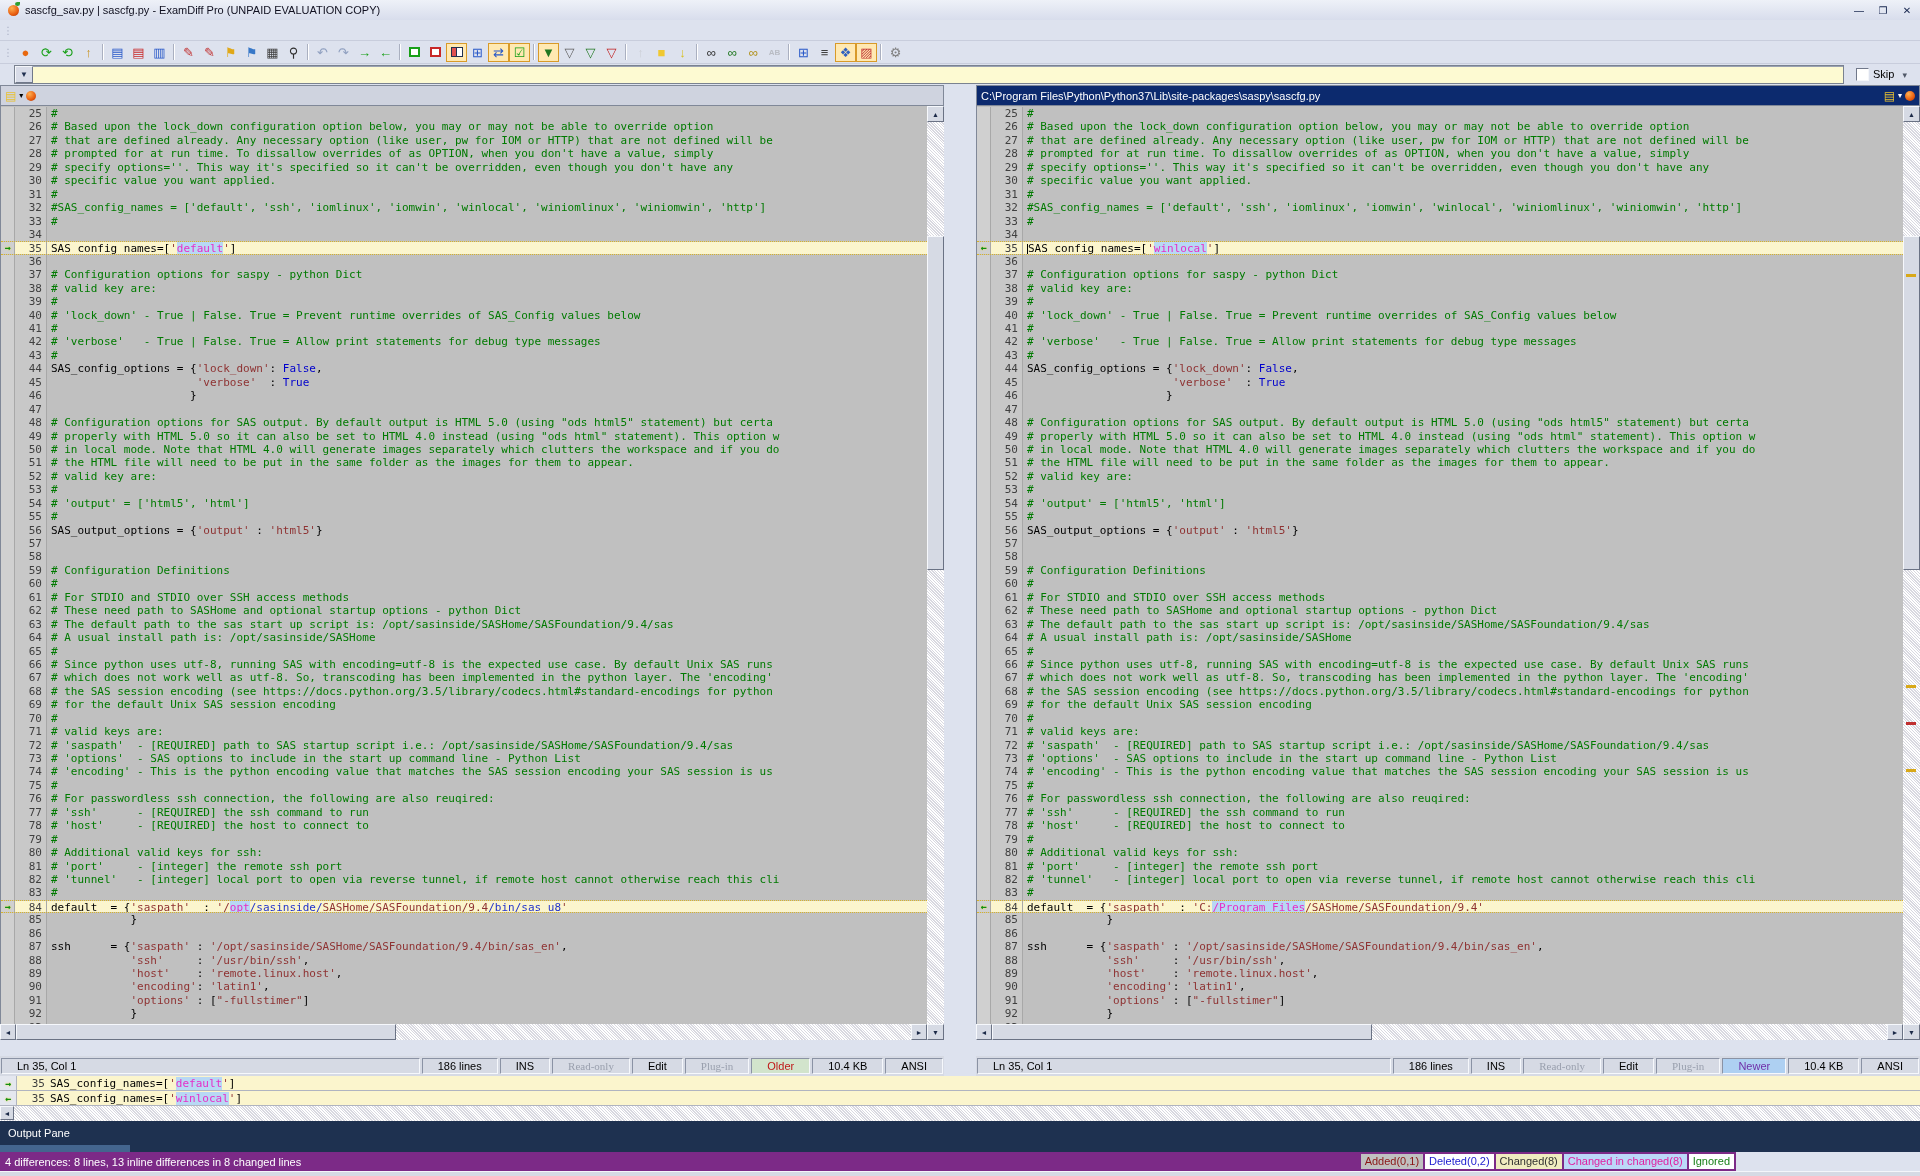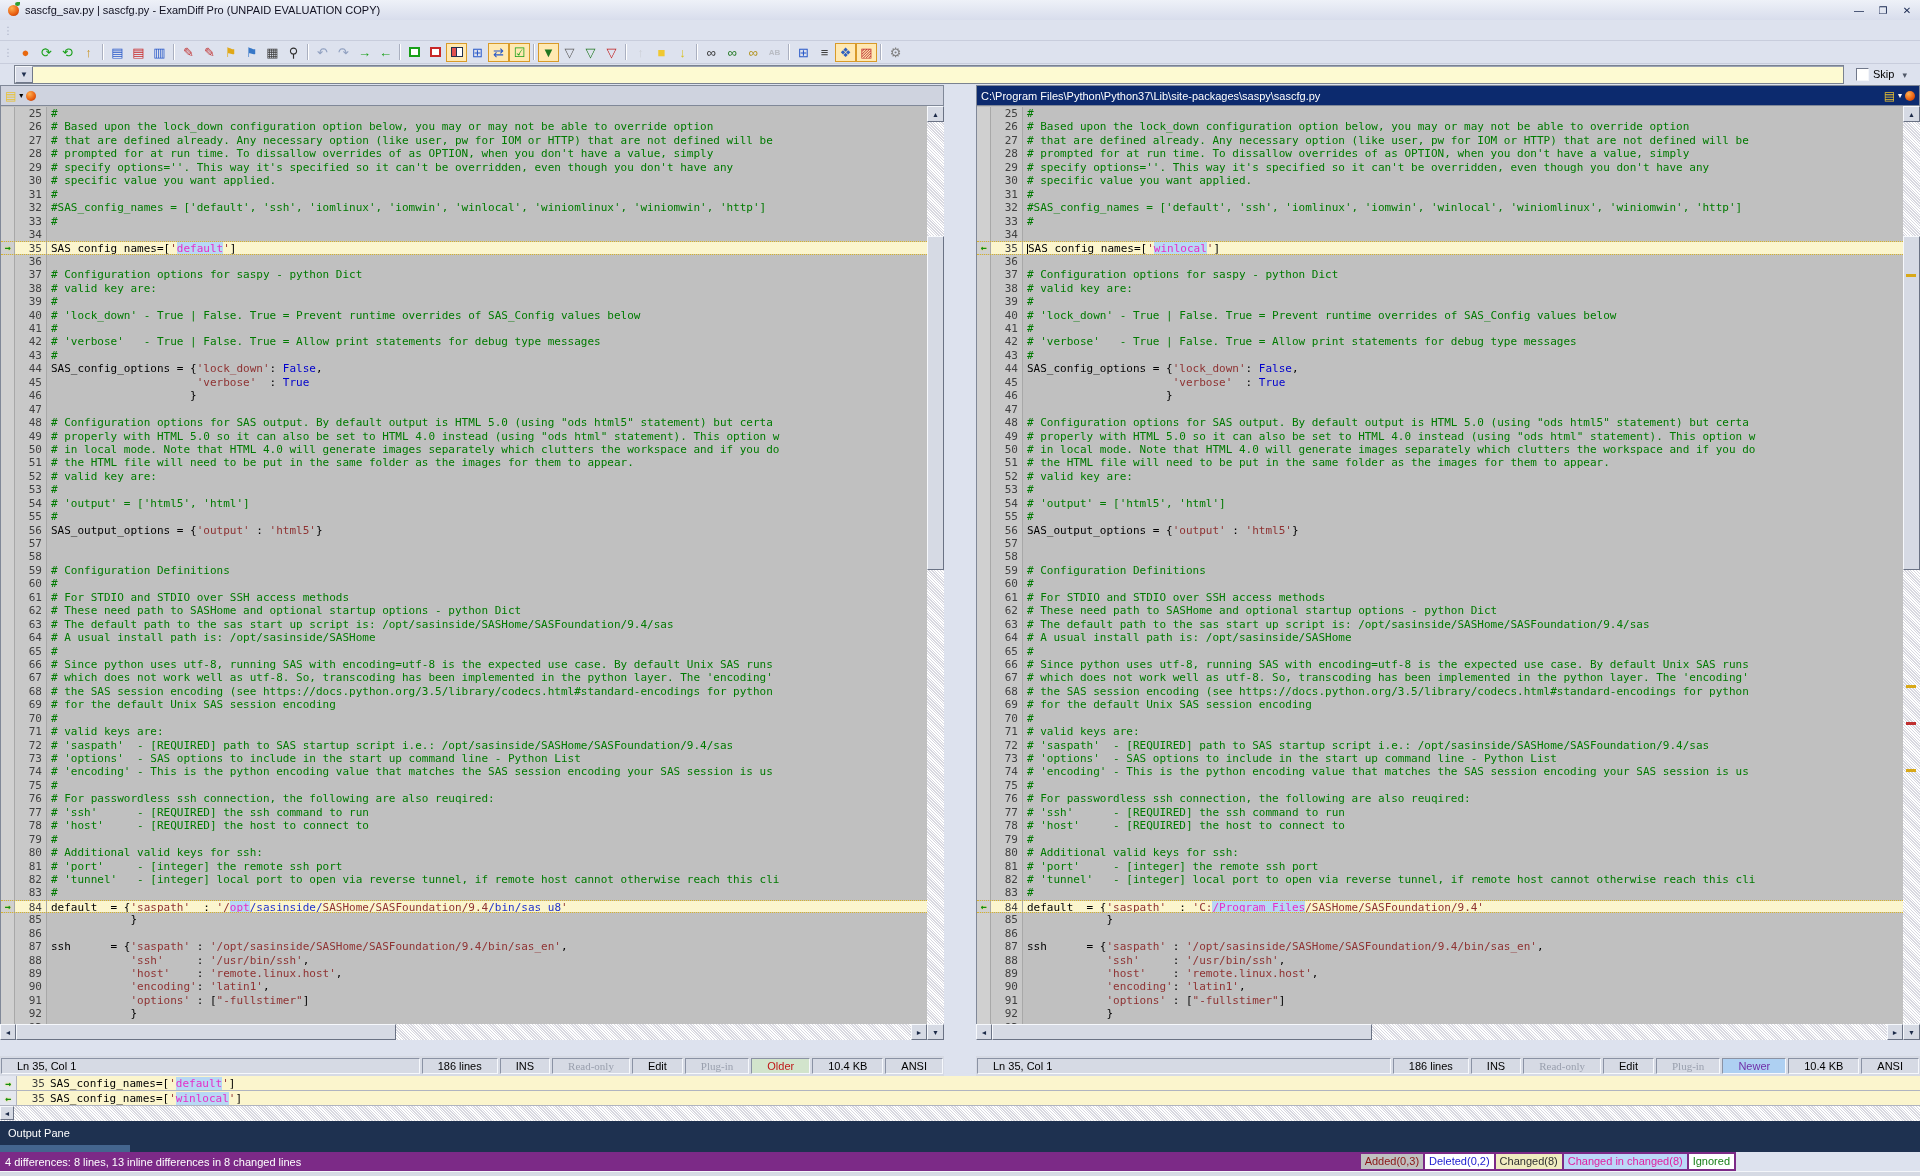--- a/index.html
+++ b/index.html
@@ -471,21 +471,21 @@
     <span class="sbtn">◄</span>
   </div>
 
   <div id="outputbar">
     <span class="label">Output Pane</span>
     <span class="tabseg"></span>
   </div>
 
   <div id="statusbar">
     <span class="text">4 differences: 8 lines, 13 inline differences in 8 changed lines</span>
-  <span class="badge" style="color: rgb(138, 21, 21); background: rgb(192, 192, 192);">Added(0,3)</span>
+  <span class="badge" style="color: rgb(138, 21, 21); background: rgb(192, 192, 192);">Added(0,1)</span>
       <span class="badge" style="color: rgb(32, 32, 208); background: rgb(255, 255, 255);">Deleted(0,2)</span>
       <span class="badge" style="color: rgb(48, 48, 48); background: rgb(240, 236, 192);">Changed(8)</span>
       <span class="badge" style="color: rgb(224, 32, 160); background: rgb(188, 216, 248);">Changed in changed(8)</span>
       <span class="badge" style="color: rgb(24, 128, 24); background: rgb(255, 255, 255);">Ignored</span>
     </div>
 
   <div id="bottomstrip"></div>
 </div>
 
 </body></html>

